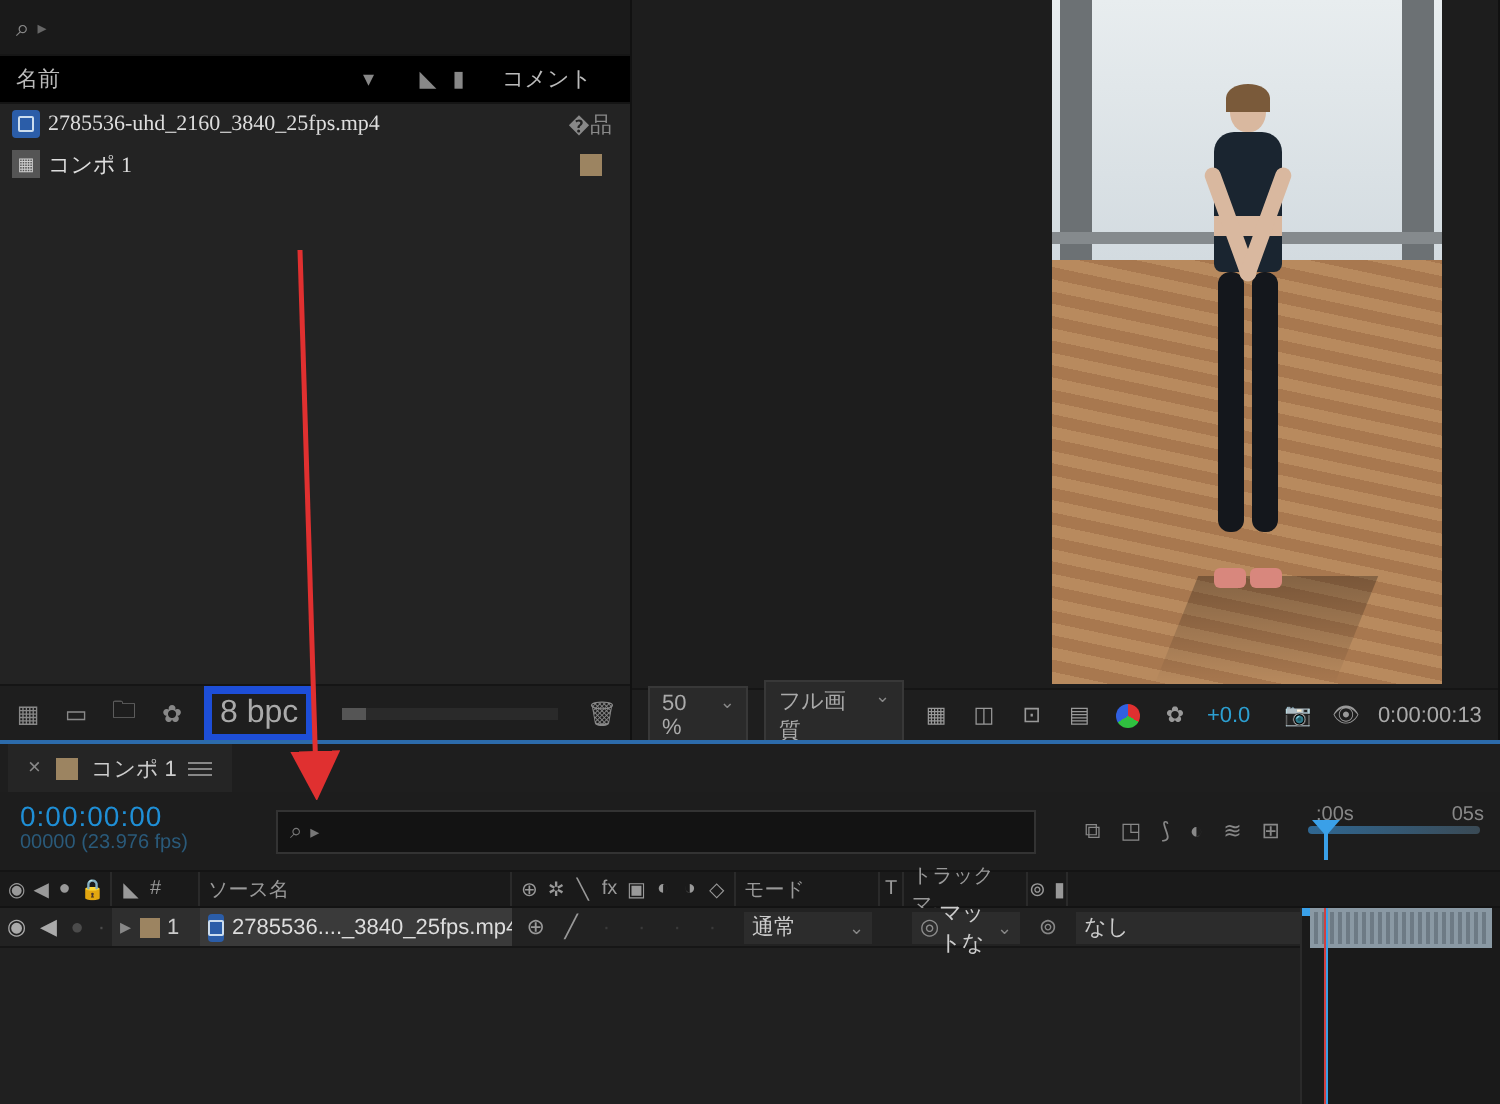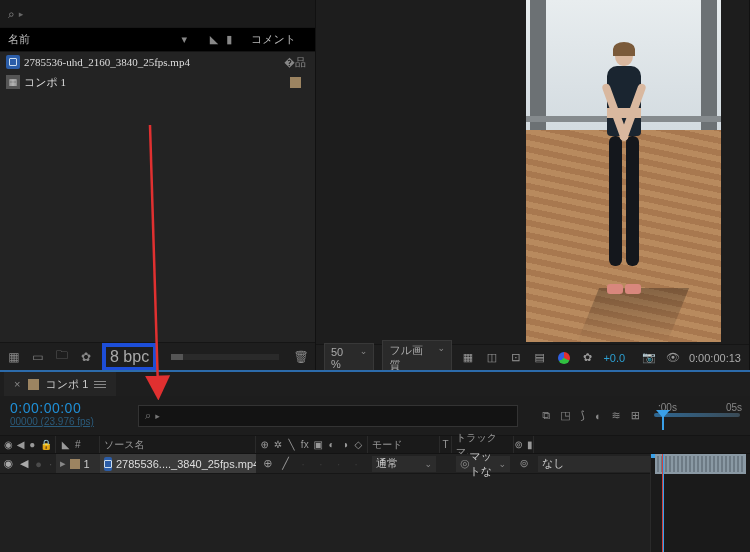--- a/index.html
+++ b/index.html
@@ -63,21 +63,21 @@
   .timecode-small { font-size:11px; color:#aaa; }
 
   
   .timeline-panel { height: 182px; background:#202020; border-top:2px solid #2c6bab; }
   .tl-tabbar { height:24px; background:#1e1e1e; display:flex; align-items:center; padding:0 4px; }
   .tl-tab { display:flex; align-items:center; gap:6px; padding:3px 10px; background:#252525; height:100%; }
   .tl-tab .close { color:#888; margin-right:2px; }
   .tl-head { height:40px; display:flex; background:#1d1d1d; border-bottom:1px solid #141414; }
   .tl-time-box { width:130px; padding:4px 10px; }
   .cur-time { color:#1f8fd6; font-size:14px; font-weight:500; letter-spacing:0.5px; }
-  .frame-info { color:#2a5a7a; font-size:10px;text-decoration:underline; }
+  .frame-info { color:#2a5a7a; font-size:10px; }
   .tl-search { flex:1; display:flex; align-items:center; padding:0 8px; }
   .tl-search-input { width:380px; height:22px; background:#131313; border:1px solid #333; display:flex; align-items:center; padding:0 6px; color:#777; }
   .tl-tool-icons { display:flex; align-items:center; gap:10px; padding:0 10px; color:#888; }
   .tl-ruler-area { width:100px; position:relative; background:#1d1d1d; }
   .ruler-marks { position:absolute; top:6px; left:0; right:0; height:14px; display:flex; justify-content:space-between; padding:0 8px; font-size:10px; color:#888; }
   .ruler-tick { position:absolute; top:20px; left:12px; width:2px; height:14px; background:#3aa0e8; }
   .ruler-head { position:absolute; top:14px; left:6px; width:0; height:0; border-left:7px solid transparent; border-right:7px solid transparent; border-top:8px solid #3aa0e8; }
   .ruler-range { position:absolute; top:17px; left:4px; right:10px; height:4px; background:linear-gradient(90deg,#2f6792,#3a4a55); border-radius:2px; }
 
   .tl-columns { height:18px; display:flex; background:#1a1a1a; font-size:10px; color:#999; align-items:center; border-bottom:1px solid #131313; }

